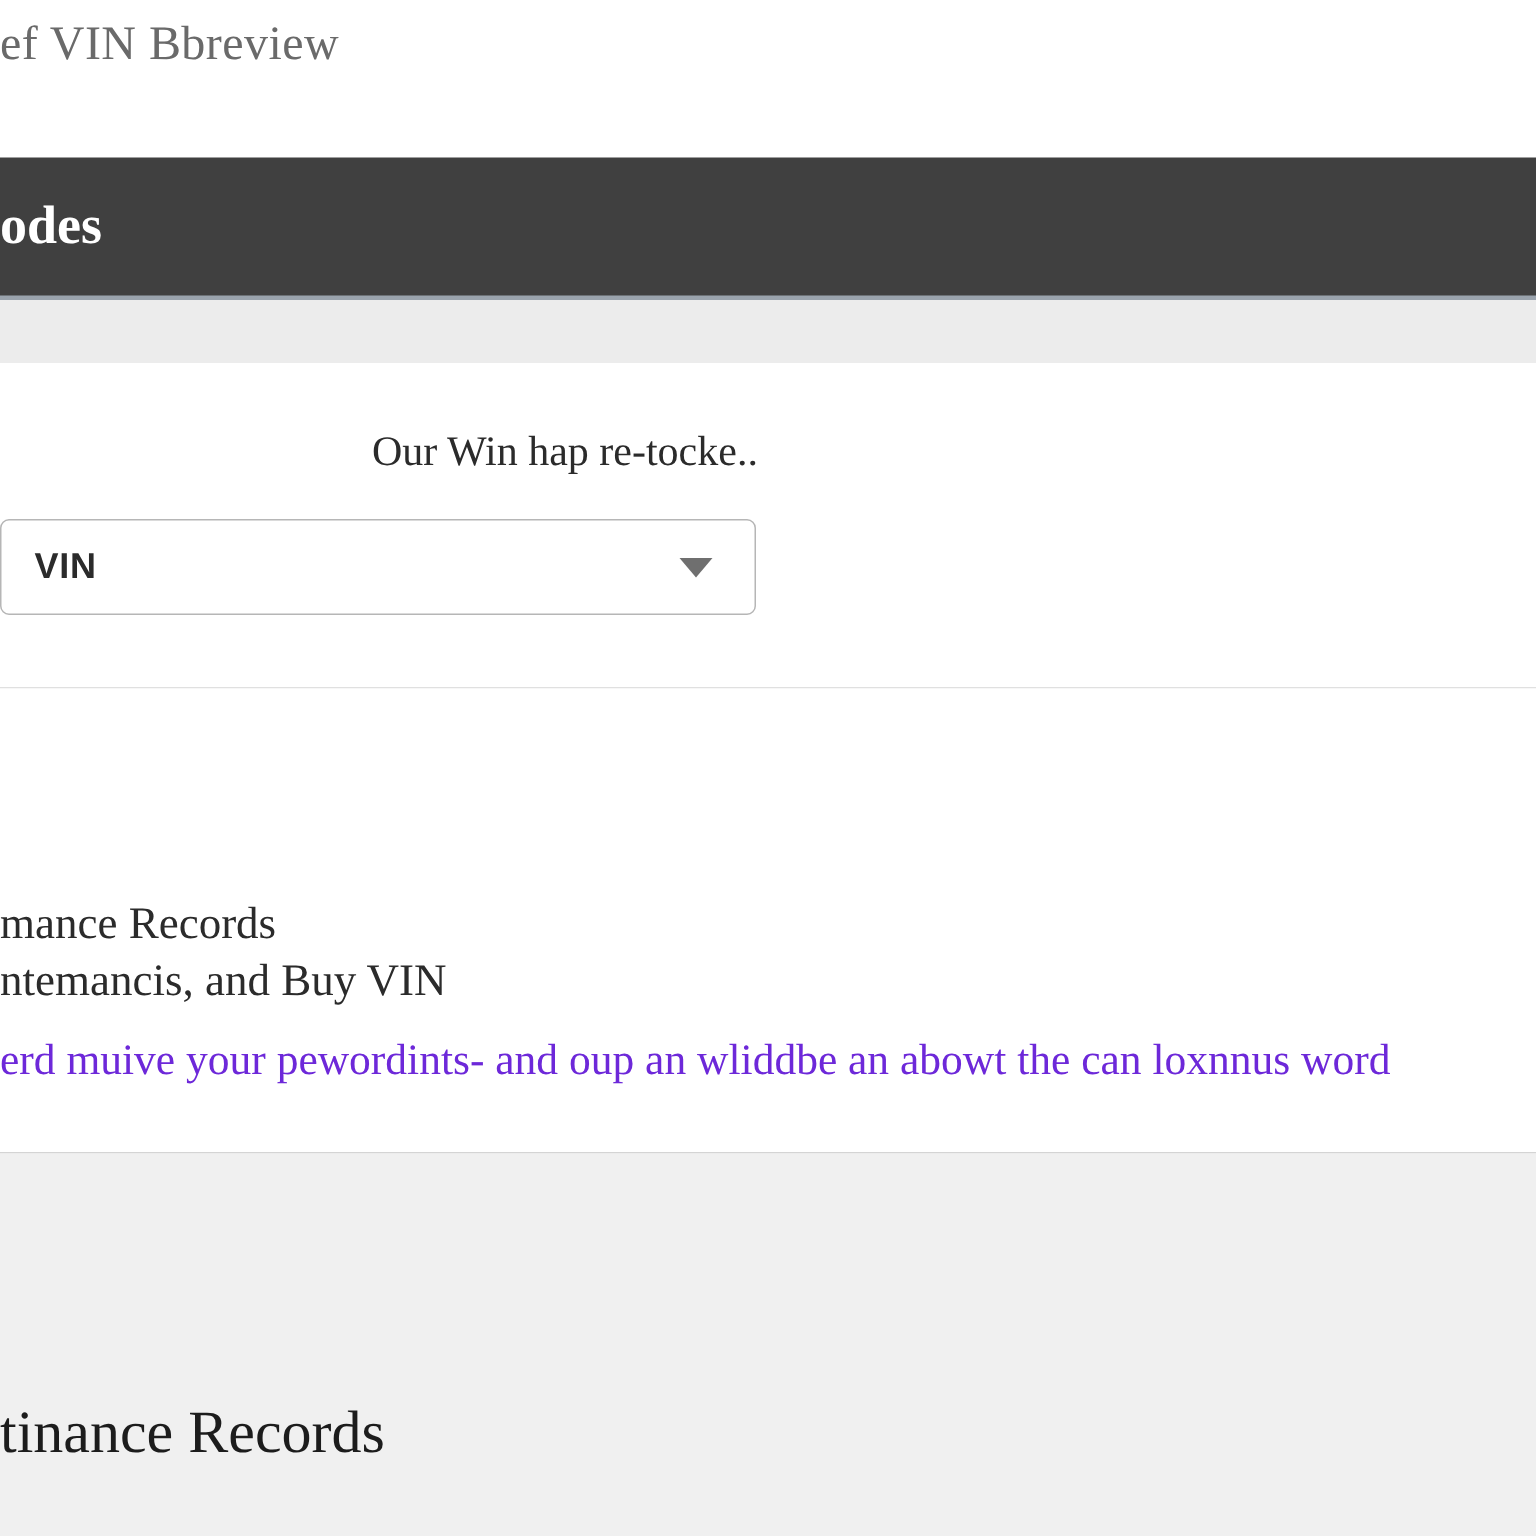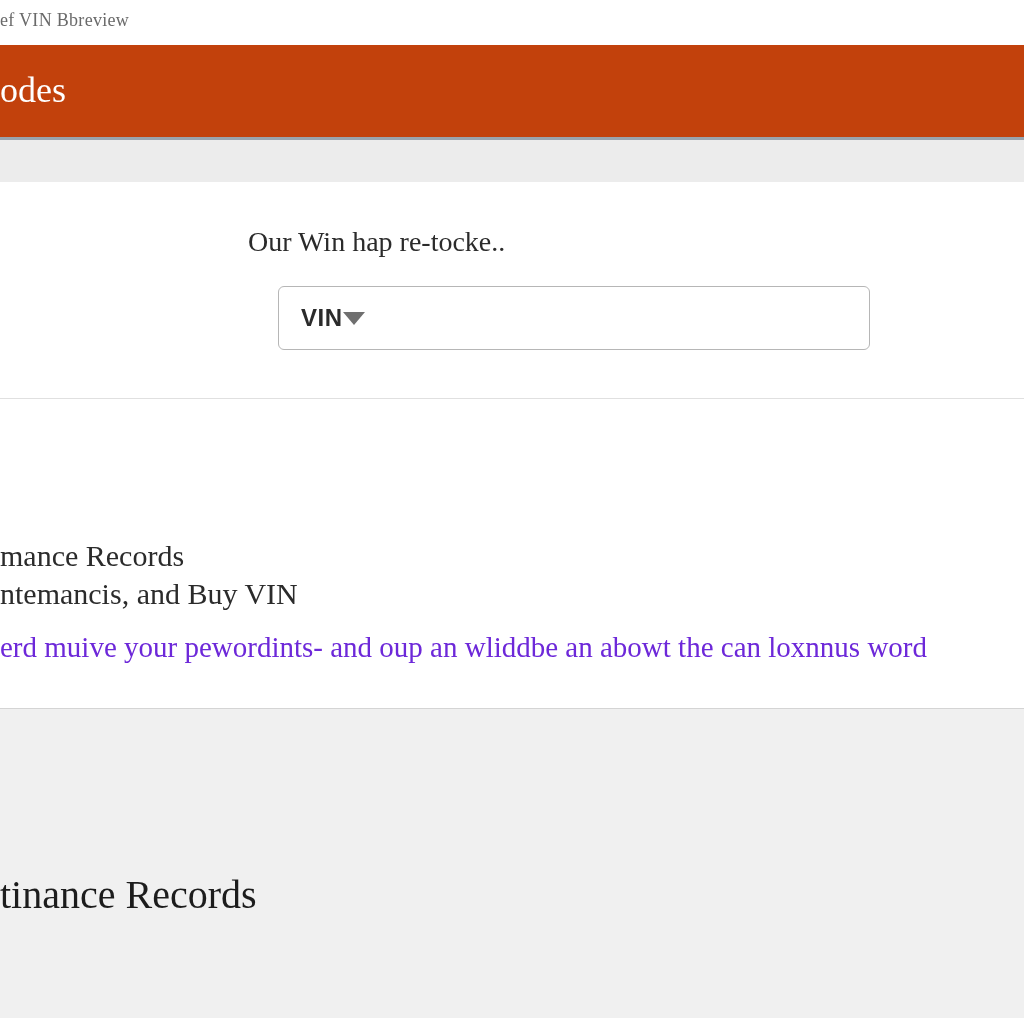--- a/index.html
+++ b/index.html
@@ -10,58 +10,58 @@
   body {
     font-family: Georgia, 'Times New Roman', serif;
     background: #ffffff;
     color: #333;
     width: 1024px;
     height: 1024px;
     overflow: hidden;
   }
   .browser-title {
     padding: 10px 0 14px 0;
-    font-size: 18px;
+    font-size: 32px;
     color: #6a6a6a;
     font-weight: 400;
     letter-spacing: 0.3px;
   }
   .header-bar {
-    background: #c2410c;
+    background: #404040;
     color: #ffffff;
     padding: 24px 0 26px 0;
     font-size: 36px;
-    font-weight: 400;
+    font-weight: 700;
     border-bottom: 3px solid #9aa3ad;
+    margin-top: 44px;
   }
   .grey-strip {
     background: #ececec;
     height: 42px;
     width: 100%;
   }
   .card {
     background: #ffffff;
     padding: 44px 0 48px 0;
     border-bottom: 1px solid #e0e0e0;
   }
   .prompt-text {
     font-size: 28px;
     color: #2b2b2b;
     margin-left: 248px;
     margin-bottom: 28px;
   }
   .dropdown {
-    margin-left: 278px;
-    width: 592px;
+    width: 504px;
     height: 64px;
     border: 1.5px solid #b6b6b6;
     border-radius: 6px;
     display: flex;
     align-items: center;
-    justify-content: flex-start;
+    justify-content: space-between;
     padding: 0 28px 0 22px;
     background: #ffffff;
     cursor: pointer;
   }
   .dropdown-label {
     font-family: Arial, Helvetica, sans-serif;
     font-weight: 700;
     font-size: 24px;
     color: #2b2b2b;
     letter-spacing: 0.5px;

